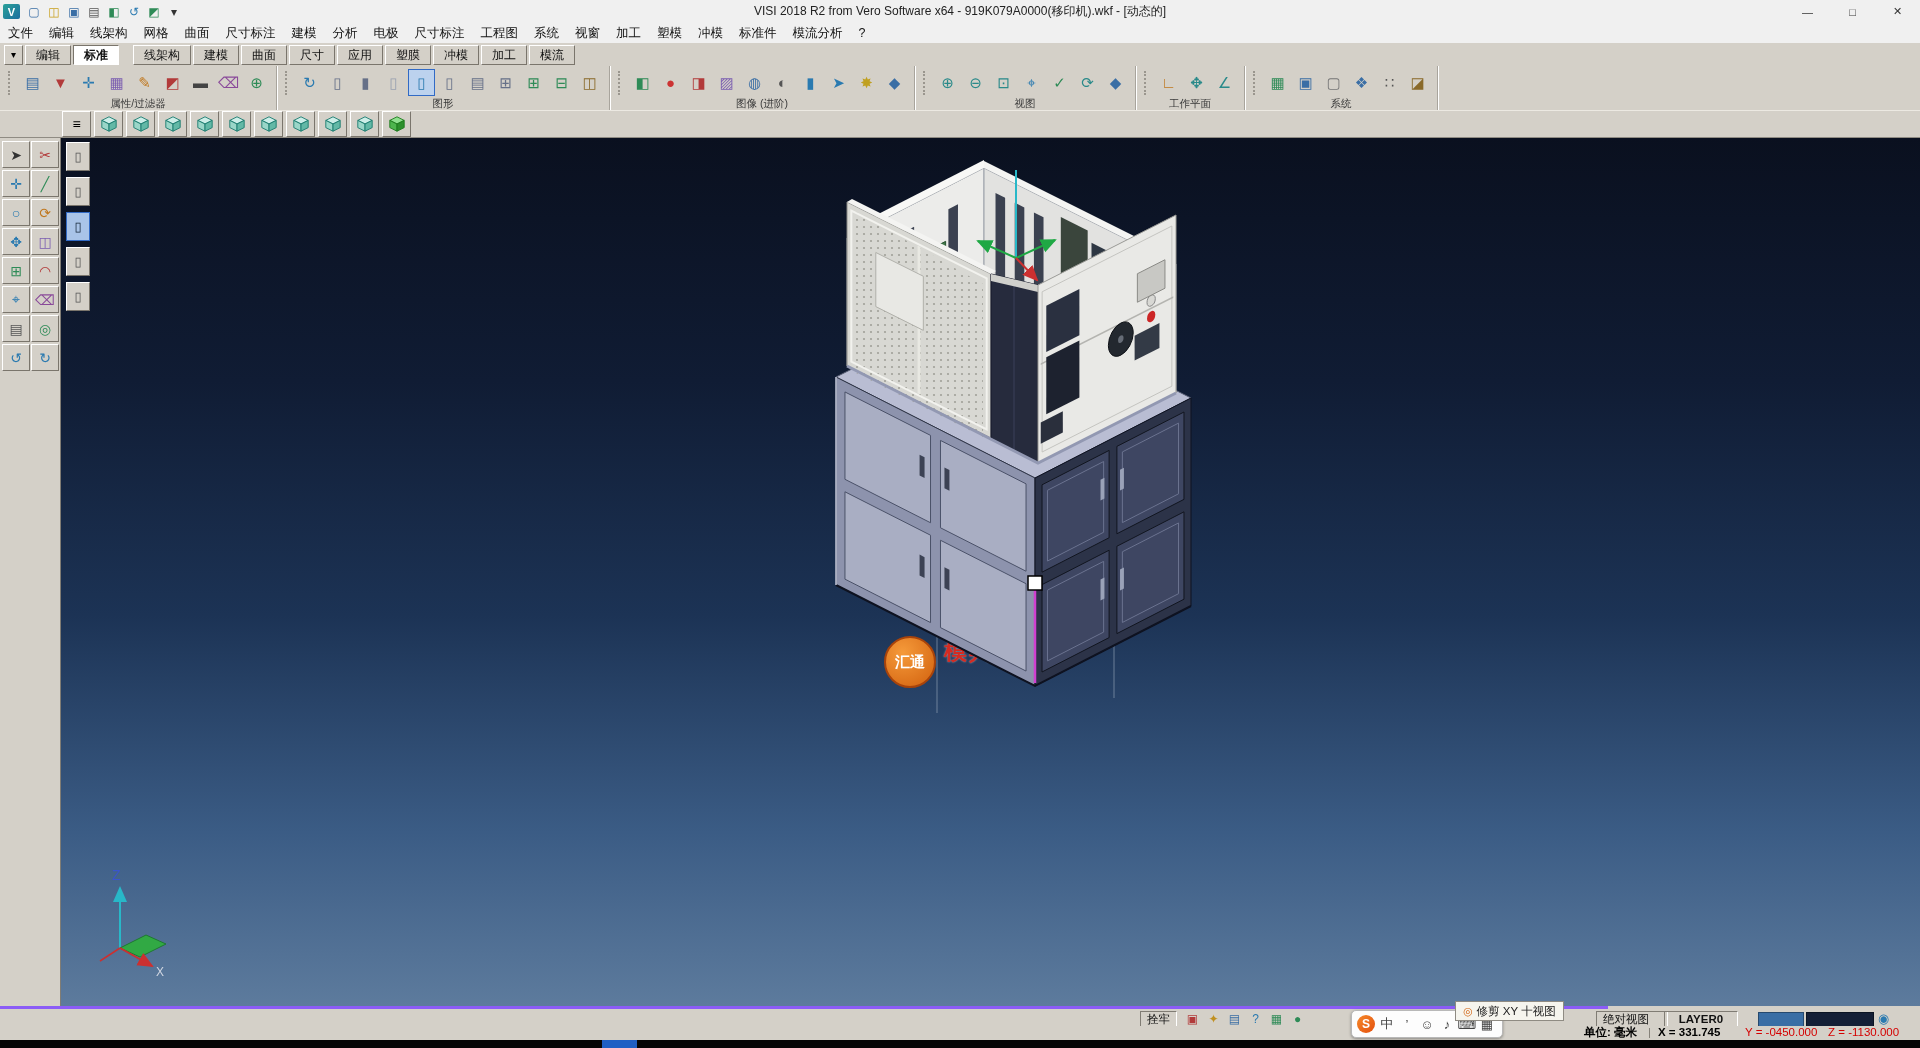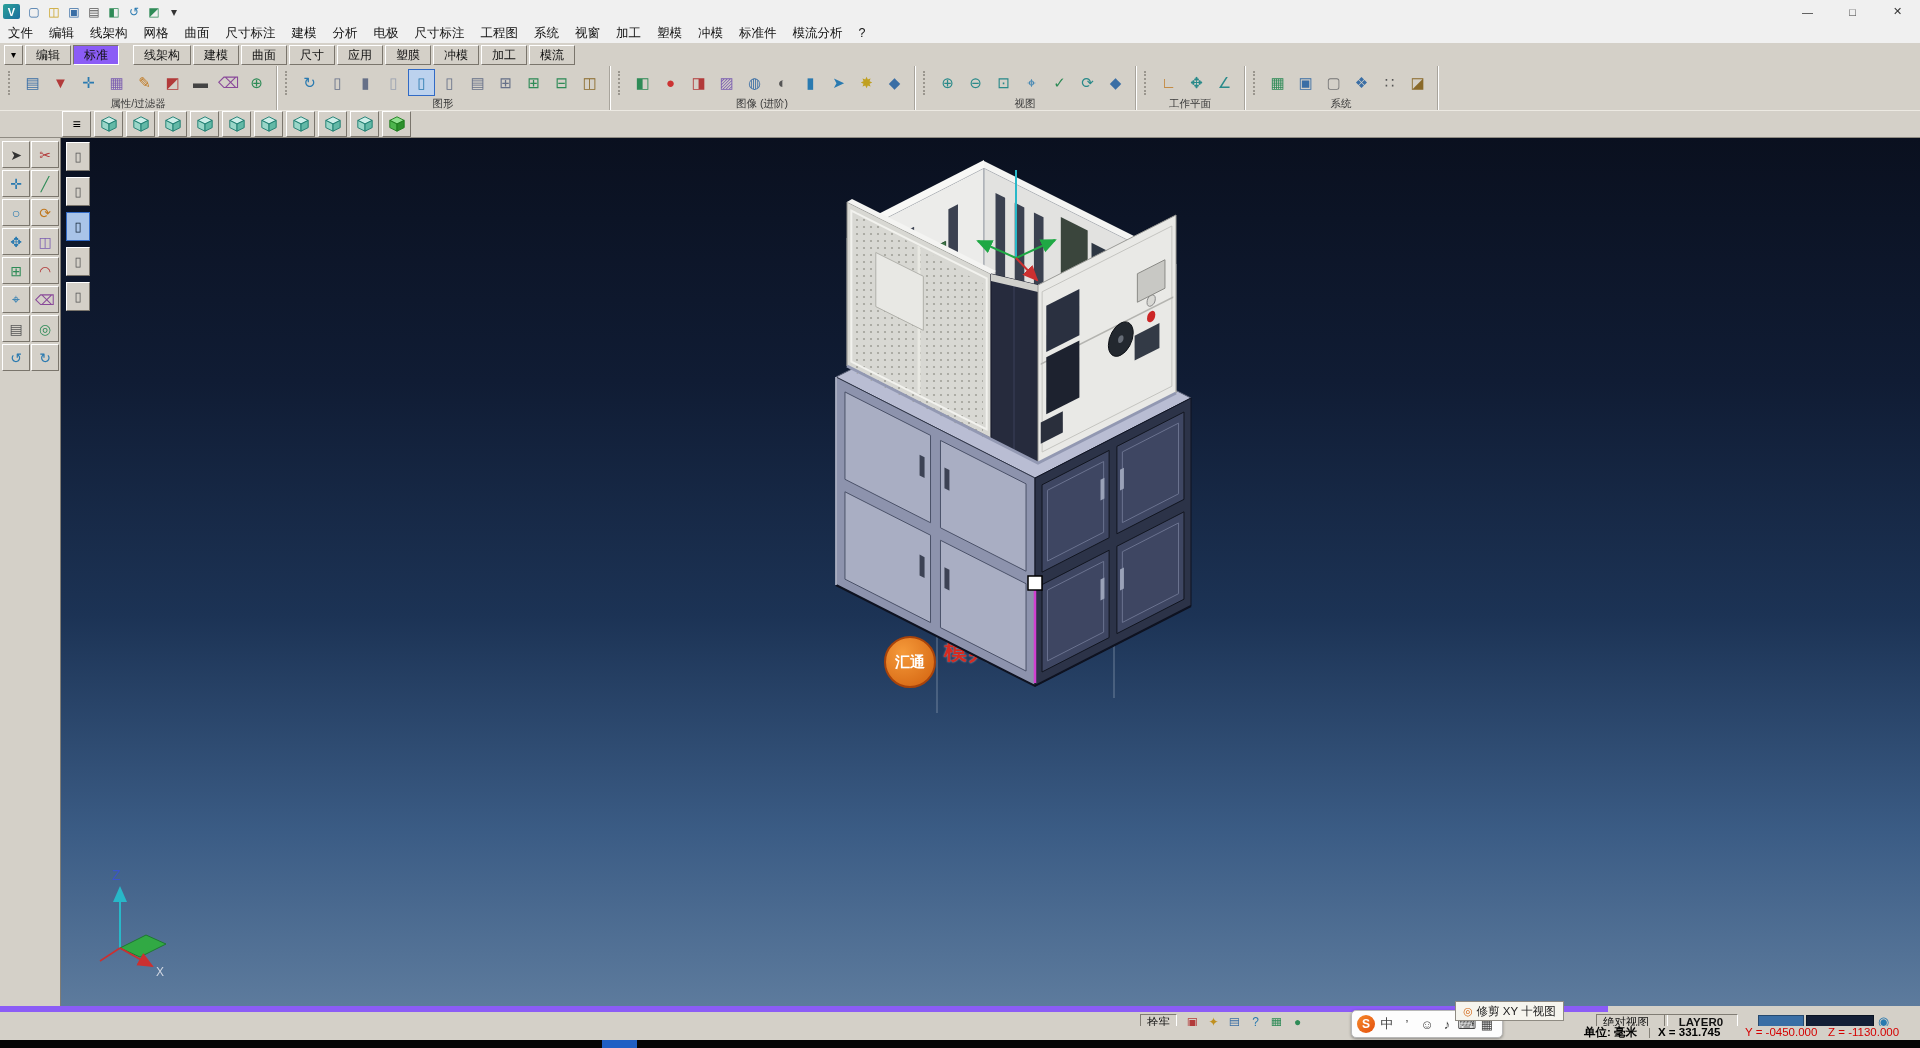--- a/index.html
+++ b/index.html
@@ -16,21 +16,21 @@
   .wbtn{width:45px;height:23px;display:flex;align-items:center;justify-content:center;font-size:11px;color:#333;}
   .menubar{left:0;top:23px;width:1920px;height:20px;background:#f0f0f0;border-bottom:1px solid #c9c5bd;
     display:flex;align-items:center;z-index:5;font-size:12.5px;}
   .menu-item{padding:0 8px;height:20px;line-height:20px;color:#111;}
   .tabbar{left:0;top:43px;width:1920px;height:23px;background:#d4d0c8;display:flex;align-items:center;
     gap:2px;padding-left:4px;z-index:5;box-sizing:border-box;}
   .drop-btn{width:17px;height:18px;font-size:10px;display:flex;align-items:center;justify-content:center;
     border:1px solid;border-color:#fff #7a756c #7a756c #fff;background:#d4d0c8;}
   .tab{height:18px;padding:0 10px;font-size:12px;line-height:18px;border:1px solid;
     border-color:#fff #7a756c #7a756c #fff;background:#d4d0c8;color:#111;}
-  .tab.active{background:#8b5cf6;border-color:#7a756c #fff #fff #7a756c;font-weight:normal;}
+  .tab.active{background:#ffffff;border-color:#7a756c #fff #fff #7a756c;font-weight:bold;}
   .tabgap{width:10px;}
   .toolbar{left:0;top:66px;width:1920px;height:44px;background:#d4d0c8;display:flex;z-index:5;}
   .tgroup{display:flex;flex-direction:column;border-right:1px solid #a8a49c;box-shadow:1px 0 0 #fff;}
   .tgroup::before{content:"";}
   .ticons{display:flex;align-items:center;gap:1px;padding:2px 6px 0 8px;height:29px;}
   .grip{width:3px;height:24px;border-left:2px dotted #9a968e;margin-right:5px;}
   .ibtn{width:25px;height:25px;display:flex;align-items:center;justify-content:center;font-size:15px;
     border:1px solid transparent;}
   .ibtn.active{background:#bcd2ee;border-color:#316ac5;}
   .tlabel{text-align:center;font-size:10.5px;color:#3a3a3a;height:13px;line-height:12px;}
@@ -52,21 +52,21 @@
   .filtercol{position:absolute;left:66px;top:4px;display:flex;flex-direction:column;gap:6px;z-index:4;}
   .fbtn{width:22px;height:27px;display:flex;align-items:center;justify-content:center;font-size:13px;color:#555;
     border:1px solid;border-color:#fff #7a756c #7a756c #fff;background:#d4d0c8;}
   .fbtn.active{background:#a9c4e8;border-color:#316ac5;color:#123;}
   .watermark{position:absolute;left:884px;top:498px;display:flex;align-items:flex-start;gap:8px;z-index:3;}
   .wm-badge{width:48px;height:48px;border-radius:50%;background:radial-gradient(circle at 35% 30%,#f59a3a,#d2610e);
     border:2px solid #a8430a;color:#fff;font-size:15px;font-weight:bold;display:flex;align-items:center;justify-content:center;}
   .wm-text{color:#d42b22;font-size:23px;font-weight:bold;letter-spacing:2px;
     text-shadow:0 0 2px rgba(255,255,255,.55);}
   
-  .status1{left:0;top:1006px;width:1608px;height:20px;background:#d4d0c8;border-top:6px solid #8b5cf6;z-index:5;}
+  .status1{left:0;top:1006px;width:1608px;height:20px;background:#d4d0c8;border-top:3px solid #8b5cf6;z-index:5;}
   .status2{left:0;top:1026px;width:1920px;height:14px;background:#d4d0c8;z-index:5;}
   .panel{position:absolute;border:1px solid;border-color:#807c74 #fff #fff #807c74;height:15px;line-height:15px;
     font-size:11.5px;padding:0 6px;color:#111;top:2px;white-space:nowrap;}
   .s-icons{position:absolute;left:1183px;top:2px;display:flex;gap:2px;}
   .s-ico{width:19px;height:16px;display:flex;align-items:center;justify-content:center;font-size:12px;}
   .bluebar{position:absolute;left:1758px;top:3px;width:44px;height:13px;background:#3a6ea5;
     border:1px solid #26496e;}
   .navybar{position:absolute;left:1806px;top:3px;width:66px;height:13px;background:#141f36;border:1px solid #0a1322;}
   .endico{position:absolute;left:1878px;top:2px;font-size:13px;color:#2a7ab0;}
   .st2-item{position:absolute;top:0;font-size:11.5px;height:14px;line-height:13px;white-space:nowrap;}
@@ -108,20 +108,21 @@
 
   <span class="tb-ico" style="color: rgb(58, 110, 165);">▢</span>
       <span class="tb-ico" style="color: rgb(200, 160, 32);">◫</span>
       <span class="tb-ico" style="color: rgb(58, 110, 165);">▣</span>
       <span class="tb-ico" style="color: rgb(85, 85, 85);">▤</span>
       <span class="tb-ico" style="color: rgb(46, 139, 87);">◧</span>
       <span class="tb-ico" style="color: rgb(42, 122, 176);">↺</span>
       <span class="tb-ico" style="color: rgb(46, 139, 87);">◩</span>
       <span class="tb-ico" style="color: rgb(51, 51, 51);">▾</span>
     </div>
+  <div class="title-text">VISI 2018 R2 from Vero Software x64 - 919K079A0000(移印机).wkf - [动态的]</div>
   <div class="wctrl">
     <span class="wbtn">—</span>
     <span class="wbtn">□</span>
     <span class="wbtn">✕</span>
   </div>
 </div>
 
 <div class="abs menubar">
 
 <span class="menu-item">文件</span>

